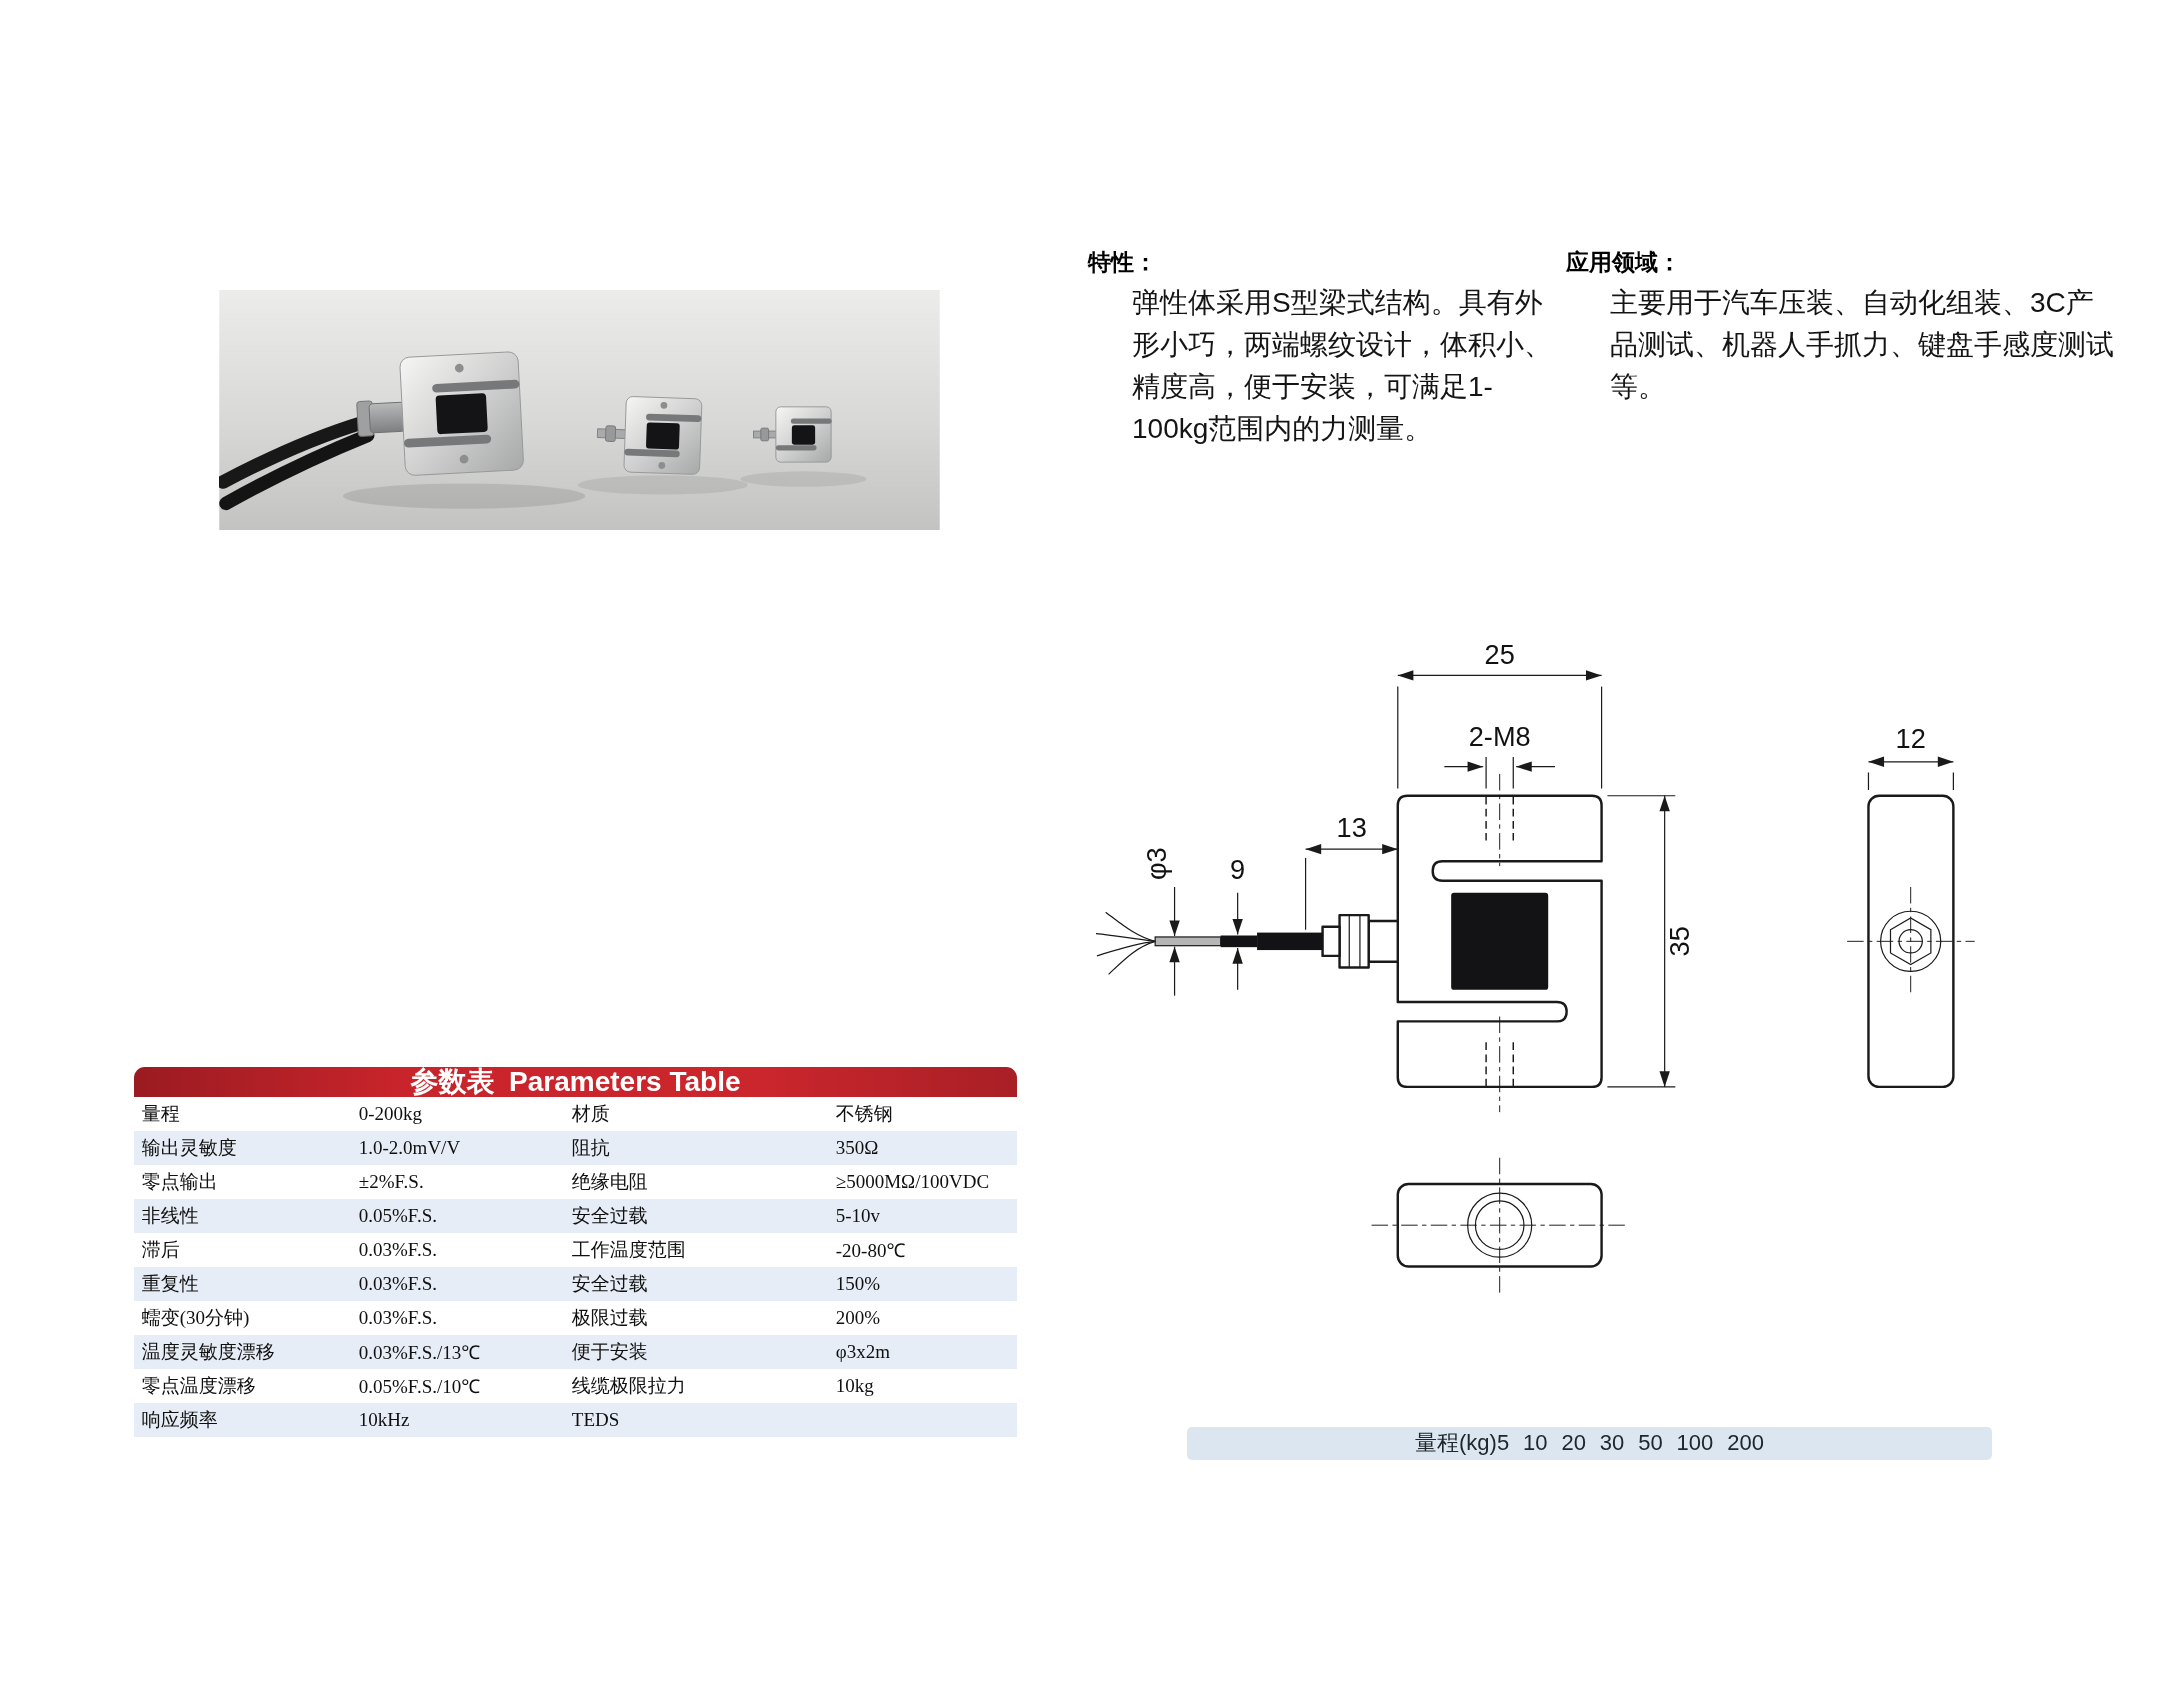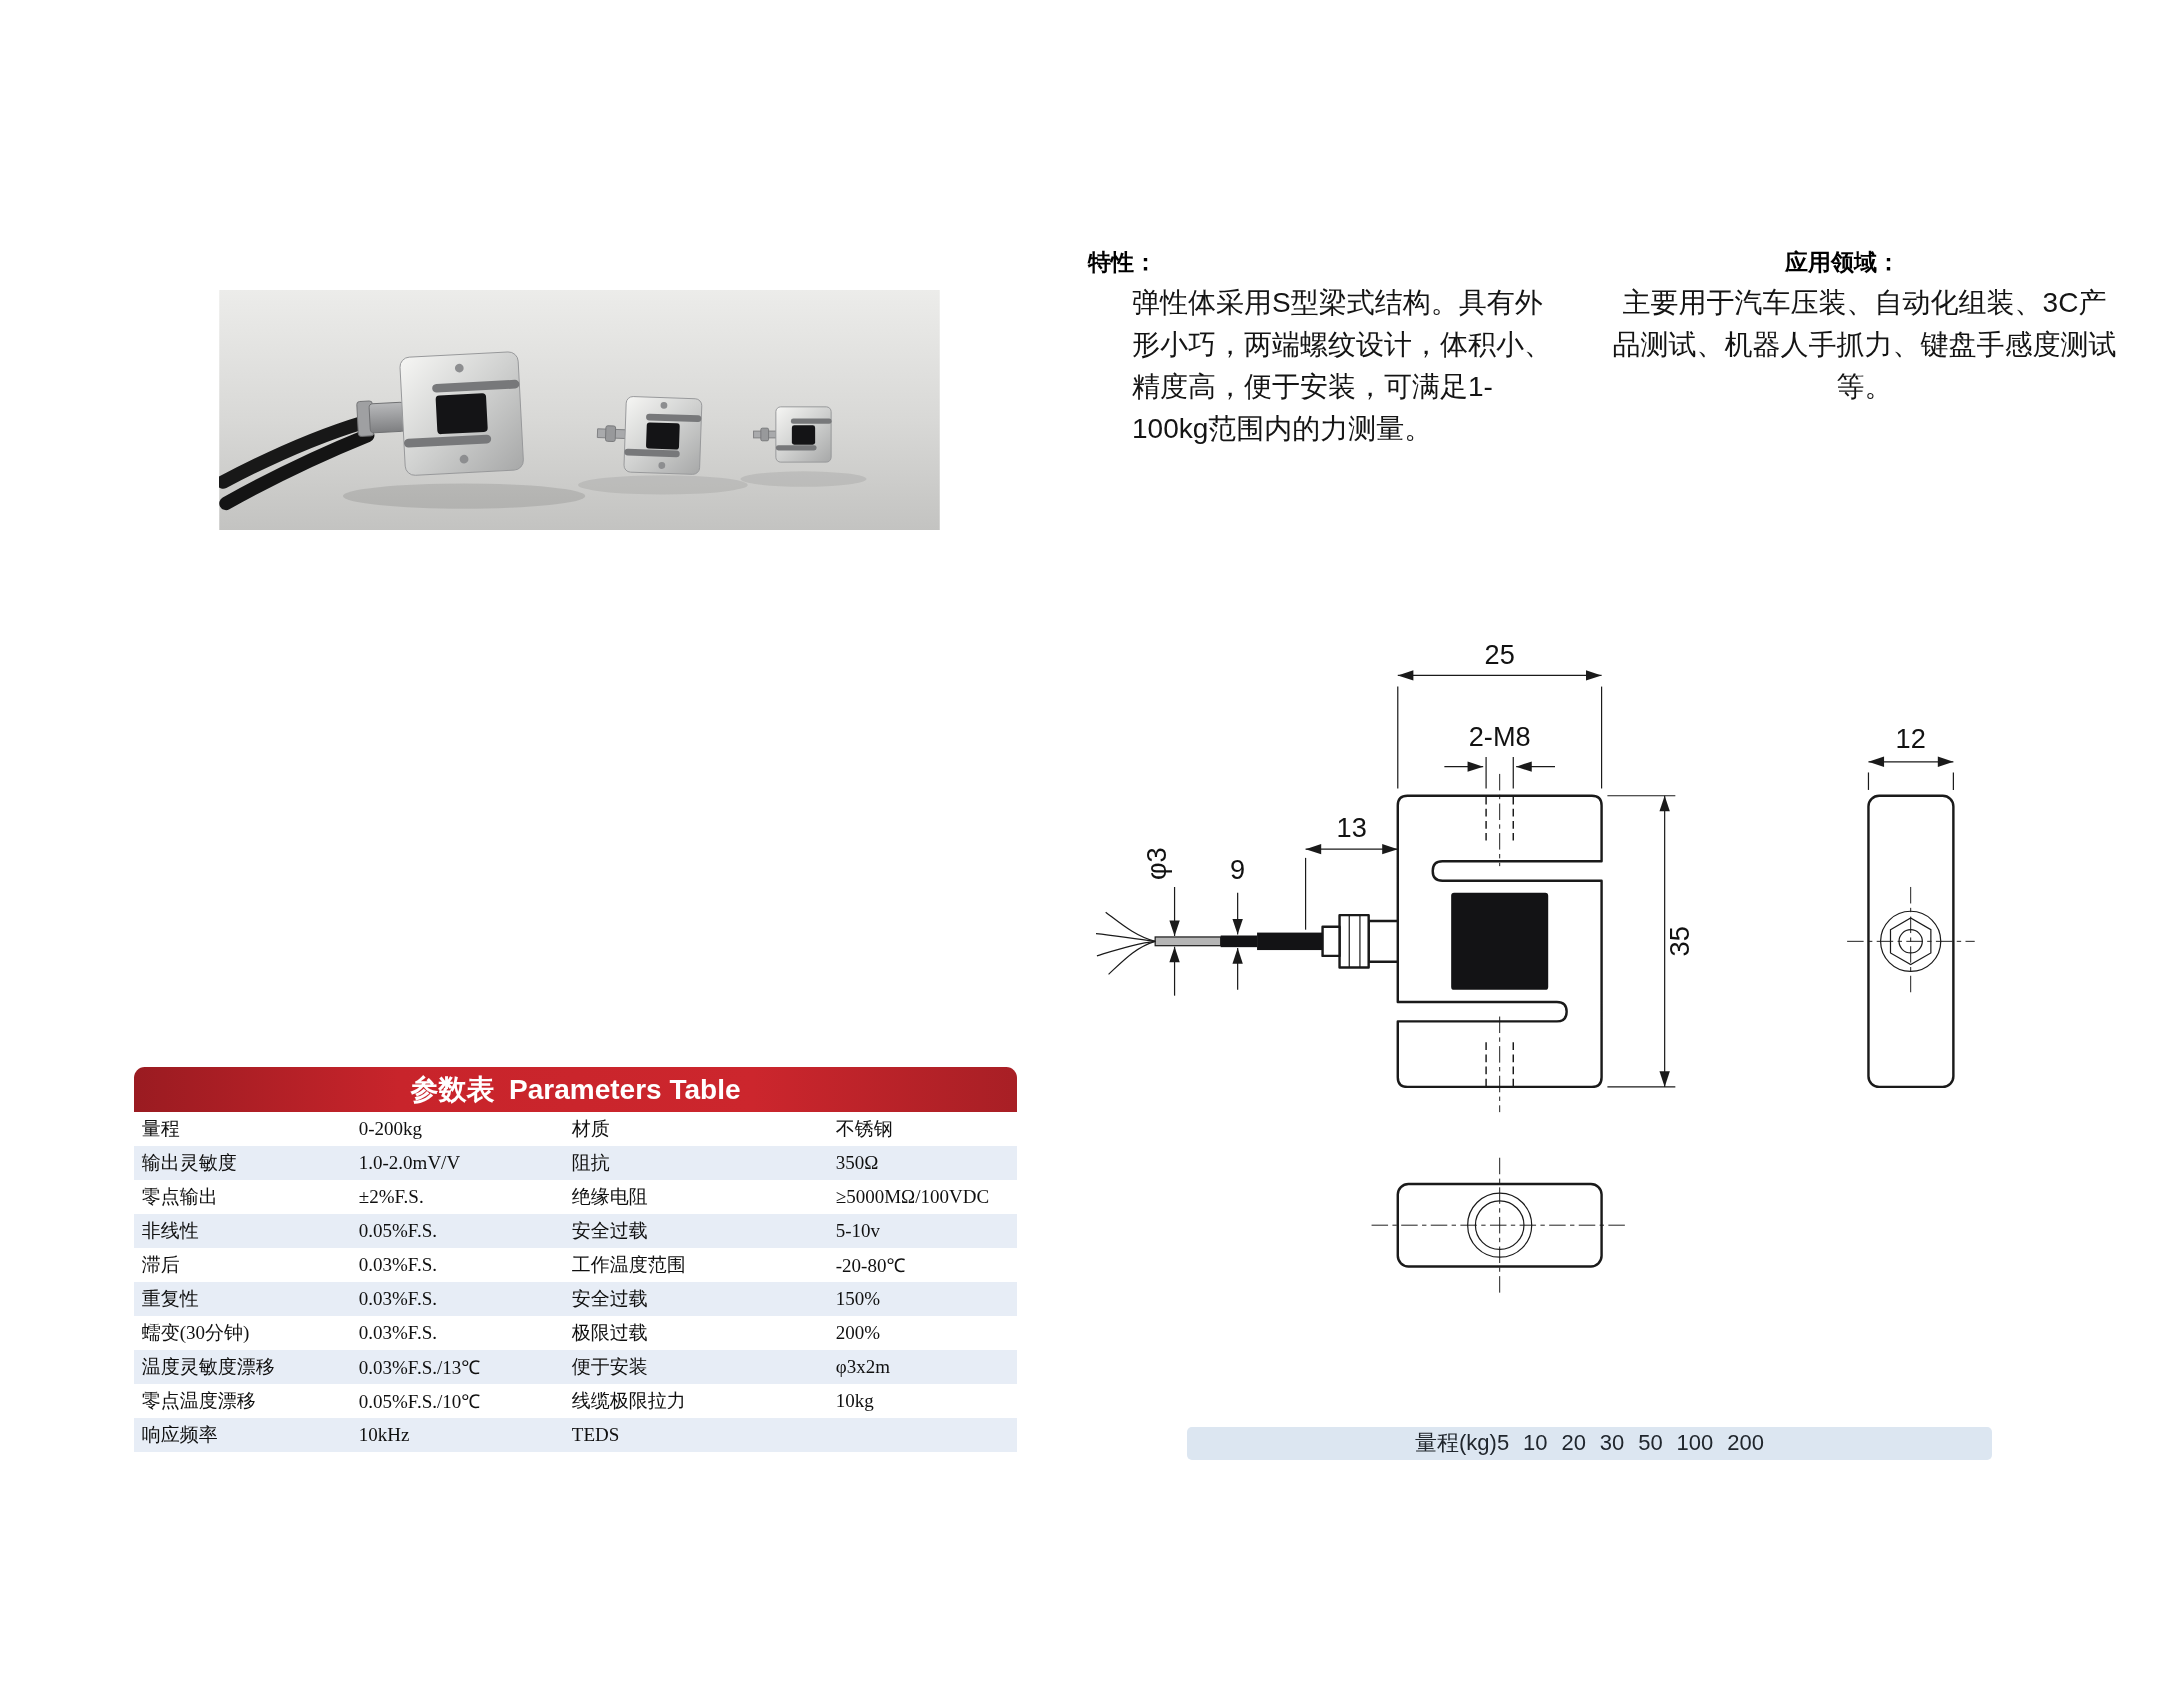--- a/index.html
+++ b/index.html
@@ -8,21 +8,21 @@
   #page { position:relative; width:2183px; height:1698px; background:#fff; overflow:hidden;padding-left:45px; }
   .abs { position:absolute; }
 
   
   .blk-title { font-size:23px; font-weight:700; color:#000; }
   .blk-body  { font-size:28px; line-height:1.5; margin-left:44px; margin-top:3.9px; color:#141414; }
 
   
   #param { left:134px; top:1067px; width:883px; }
   .tbl-head {
-    height:45px; border-radius:10.7px 10.7px 0 0;
+    height:30px; border-radius:10.7px 10.7px 0 0;
     background:linear-gradient(90deg,#9a1b21 0%,#c8242b 30%,#cc262d 70%,#a81f25 100%);
     display:flex; align-items:center; justify-content:center; gap:14.6px;
     color:#fff; font-size:28px; font-weight:700;
   }
   .tbl-rows .tbl-row {
     display:grid; grid-template-columns:217px 213px 264px 180px;
     align-items:center; height:34px; padding-left:7.8px; font-size:19px; color:#101010;font-family:Liberation Serif, serif;
   }
   .tbl-rows .tbl-row:nth-child(even) { background:#e7edf6; }
 
@@ -106,21 +106,21 @@
         <rect x="-24" y="-19" width="48" height="40" rx="5" fill="#141416"></rect>
       </g>
     </svg>
   </div>
 
   <div class="abs" style="left:1088px;top:247px;width:480px;">
     <div class="blk-title">特性：</div>
     <div class="blk-body">弹性体采用S型梁式结构。具有外形小巧，两端螺纹设计，体积小、精度高，便于安装，可满足1-100kg范围内的力测量。</div>
   </div>
 
-  <div class="abs" style="left:1566px;top:247px;width:553px;text-align:center;">
+  <div class="abs" style="left:1566px;top:247px;width:553px;">
     <div class="blk-title">应用领域：</div>
     <div class="blk-body">主要用于汽车压装、自动化组装、3C产品测试、机器人手抓力、键盘手感度测试等。</div>
   </div>
 
   <div class="abs" style="left:1029px;top:621px;width:1019px;height:728px;">
     <svg width="1019" height="728" viewBox="0 0 2100 1500">
       <defs>
         <marker id="arr" viewBox="0 0 14 10" refX="13" refY="5" markerWidth="15" markerHeight="11" orient="auto-start-reverse">
           <path d="M1 1 L13 5 L1 9 Z" fill="#1a1a1a"></path>
         </marker>

